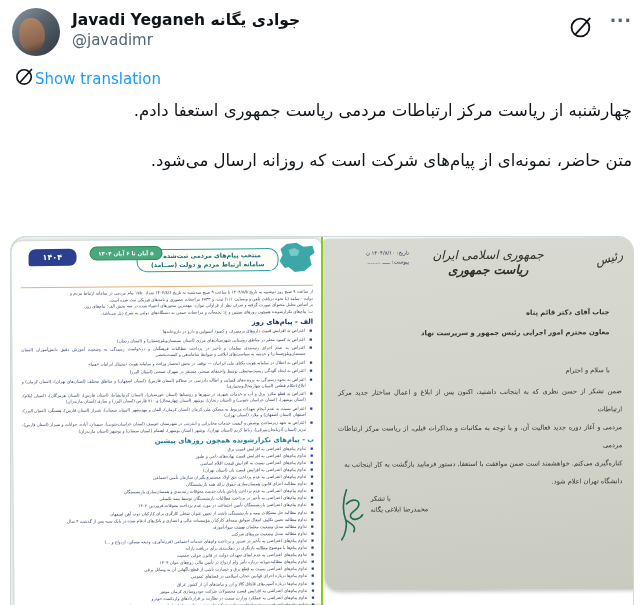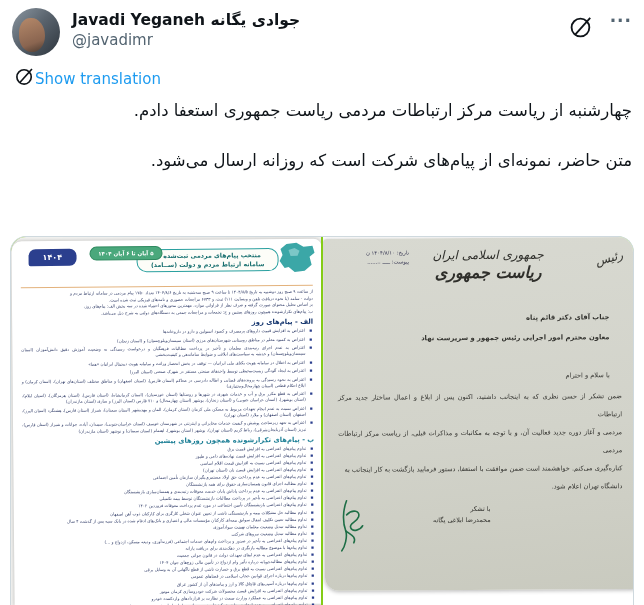--- a/index.html
+++ b/index.html
@@ -65,29 +65,29 @@
   .paper { position:absolute; left:1px; right:-3px; top:1px; height:352px;
            background:linear-gradient(175deg,#d8d9d1 0%,#d2d3ca 55%,#c9cabf 100%);
            border-radius:4px 6px 4px 14px; transform:rotate(-0.35deg);
            box-shadow:0 1px 4px rgba(0,0,0,.3); direction:rtl; padding:10px 12px; color:#3c3c38; }
   .lh-row { display:flex; align-items:flex-start; }
   .lh-right { width:56px; }
   .lh-note { font-family:"DejaVu Serif", serif; font-style:italic; font-size:12px; color:#2e2e2a;
              transform:rotate(-14deg); display:inline-block; margin-top:4px; }
   .lh-center { flex:1; text-align:center; font-family:"DejaVu Serif", serif; font-style:italic; color:#2e2e2a; }
   .lh-line1 { font-size:12px; }
-  .lh-line2 { font-size:16px; font-weight:bold; margin-top:1px; }
+  .lh-line2 { font-size:12px; font-weight:bold; margin-top:1px; }
   .lh-left { width:74px; font-size:5.3px; color:#3a3a55; line-height:9px; text-align:right; }
   .recipient { margin-top:26px; padding-right:14px; font-size:6.8px; font-weight:bold; line-height:20px; color:#33332f; }
   .salutation { margin-top:24px; padding-right:14px; font-size:6.6px; color:#33332f; }
   .letter-body { margin-top:8px; padding:0 2px; }
   .letter-body div { font-size:6.6px; line-height:18px; text-align:justify; color:#33332f; }
   .letter-body div:last-child { text-align:right; }
-  .sig-block { margin:8px 0 0 0; width:120px; margin-right:auto; margin-left:34px;
-               text-align:right; font-size:6.4px; color:#33332f; line-height:11px; position:relative; }
+  .sig-block { margin:2px 0 0 0; width:120px; margin-right:auto; margin-left:34px;
+               text-align:left; font-size:6.4px; color:#33332f; line-height:11px; position:relative; }
   .sig-svg { position:absolute; left:-34px; top:-8px; }
 </style>
 </head>
 <body>
 
 <div class="tweet">
 
   <div class="t-header">
     <div class="avatar"></div>
     <div class="t-id">

